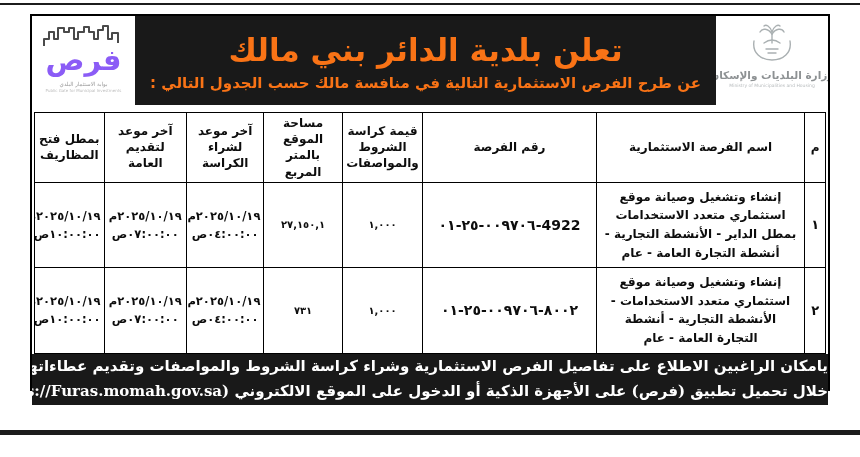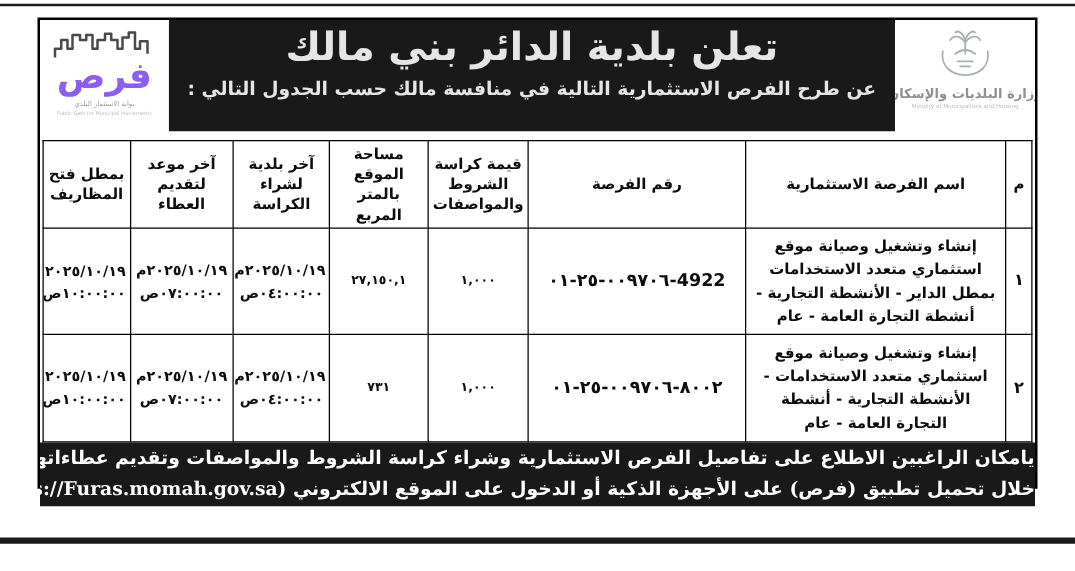--- a/index.html
+++ b/index.html
@@ -14,21 +14,21 @@
     position:absolute;left:30px;top:14px;width:800px;height:377px;
     border:2px solid #000;box-sizing:border-box;background:#fff;
     direction:rtl;display:flex;flex-direction:column;
   }
 
   
   .hdr{display:flex;height:89px;flex:0 0 auto}
   .logo-blk{background:#fff;display:flex;flex-direction:column;align-items:center;justify-content:flex-start;overflow:hidden}
   .ministry{width:112px;padding-top:5px}
   .furas{width:103px;padding-top:7px}
-  .band{flex:1;background:#191919;color:#e5e5e5;text-align:center;padding-top:4px;overflow:hidden}
+  .band{flex:1;background:#191919;color:#f97316;text-align:center;padding-top:16px;overflow:hidden}
   .t1{font-size:31px;font-weight:bold;white-space:nowrap;letter-spacing:.5px}
   .t2{font-size:15px;font-weight:bold;white-space:nowrap;margin-top:6px}
   .ministry-ar{font-size:10.5px;font-weight:bold;color:#8d9193;white-space:nowrap;margin-top:2px}
   .ministry-en{font-size:4.5px;color:#b8bcbe;white-space:nowrap;margin-top:2px}
   .furas-word{font-size:29px;font-weight:bold;color:#8b5cf6;line-height:1;margin-top:-5px}
   .furas-cap-ar{font-size:5.5px;color:#9a9a9a;margin-top:6px;white-space:nowrap}
   .furas-cap-en{font-size:4px;color:#bcbcbc;white-space:nowrap;margin-top:1px}
 
   
   .tbl-wrap{padding:7px 2px 0 2px}
@@ -111,22 +111,22 @@
           <col style="width:10.4%">
           <col style="width:8.8%">
       </colgroup>
       <thead>
         <tr>
           <th>م</th>
           <th>اسم الفرصة الاستثمارية</th>
           <th>رقم الفرصة</th>
           <th>قيمة كراسة الشروط والمواصفات</th>
           <th>مساحة الموقع بالمتر المربع</th>
-          <th>آخر بلدية لشراء الكراسة</th>
-          <th>آخر موعد لتقديم العطاء</th>
+          <th>آخر موعد لشراء الكراسة</th>
+          <th>آخر موعد لتقديم العامة</th>
           <th>بمطل فتح المظاريف</th>
         </tr>
       </thead>
       <tbody>
         <tr class="r1">
           <td class="serial-cell">١</td>
           <td class="name-cell">إنشاء وتشغيل وصيانة موقع استثماري متعدد الاستخدامات بمطل الداير - الأنشطة التجارية - أنشطة التجارة العامة - عام</td>
           <td class="num-cell">4922-٠٠٩٧٠٦-٢٥-٠١</td>
           <td class="val-cell">١,٠٠٠</td>
           <td class="val-cell">٢٧,١٥٠,١</td>

